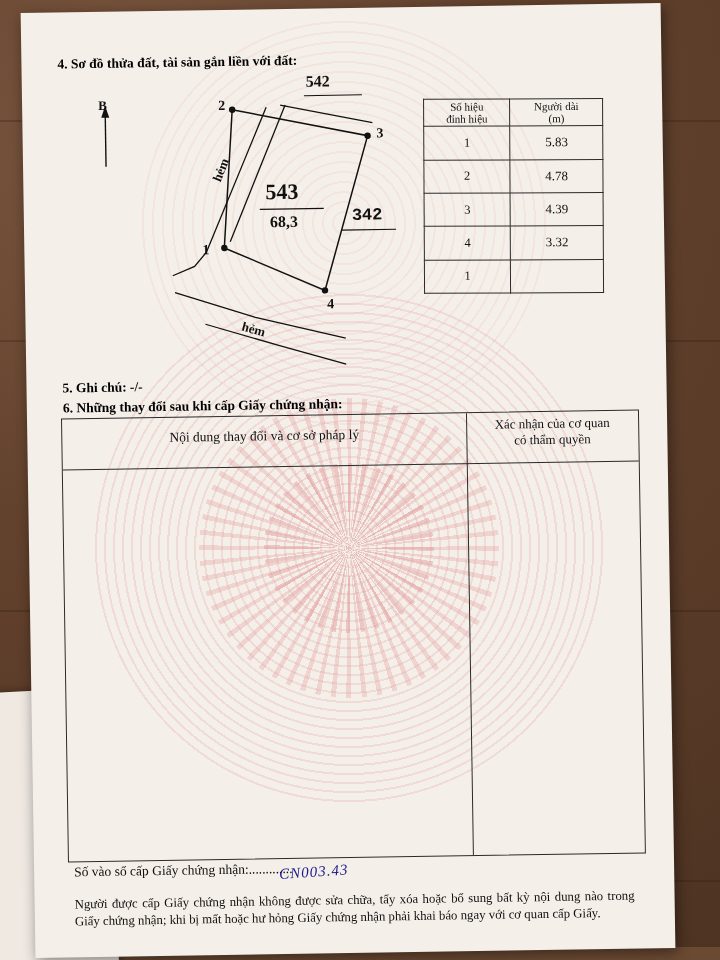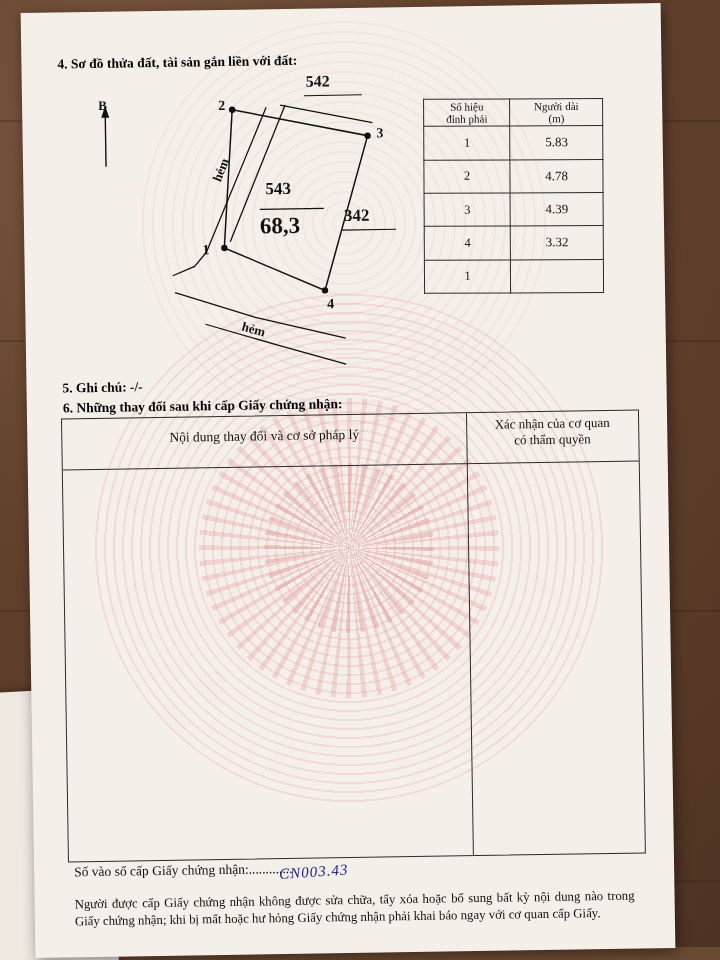--- a/index.html
+++ b/index.html
@@ -158,36 +158,36 @@
           </svg>
 
           <div class="dlabel b" style="left:56px;top:26px;font-size:13px;">B</div>
 
           <div class="dlabel b" style="left:176px;top:28px;font-size:14px;">2</div>
           <div class="dlabel b" style="left:334px;top:58px;font-size:14px;">3</div>
           <div class="dlabel b" style="left:282px;top:228px;font-size:14px;">4</div>
           <div class="dlabel b" style="left:158px;top:172px;font-size:14px;">1</div>
 
           <div class="dlabel b" style="left:264px;top:4px;font-size:16px;">542</div>
-          <div class="dlabel b" style="left:300px;top:138px;font-size:17px;">342</div>
-
-          <div class="dlabel b" style="left:222px;top:110px;font-size:17px;">543</div>
-          <div class="dlabel b" style="left:216px;top:144px;font-size:23px;">68,3</div>
+          <div class="dlabel b" style="left:308px;top:138px;font-size:17px;font-family:Liberation Mono, monospace;">342</div>
+
+          <div class="dlabel b" style="left:222px;top:110px;font-size:22px;">543</div>
+          <div class="dlabel b" style="left:226px;top:144px;font-size:16px;">68,3</div>
 
           <div class="dlabel b" style="left:166px;top:92px;font-size:13px;transform:rotate(-68deg);">hẻm</div>
           <div class="dlabel b" style="left:196px;top:252px;font-size:13px;transform:rotate(16deg);">hẻm</div>
         </div>
 
         <div class="sidetable">
           <table>
             <thead>
               <tr>
                 <th>
                   <span>Số hiệu</span><br>
-                  <span>đỉnh phải</span>
+                  <span>đỉnh hiệu</span>
                 </th>
                 <th>
                   <span>Người dài</span><br>
                   <span>(m)</span>
                 </th>
               </tr>
             </thead>
             <tbody>
               <tr>
                 <td class="num">1</td>

